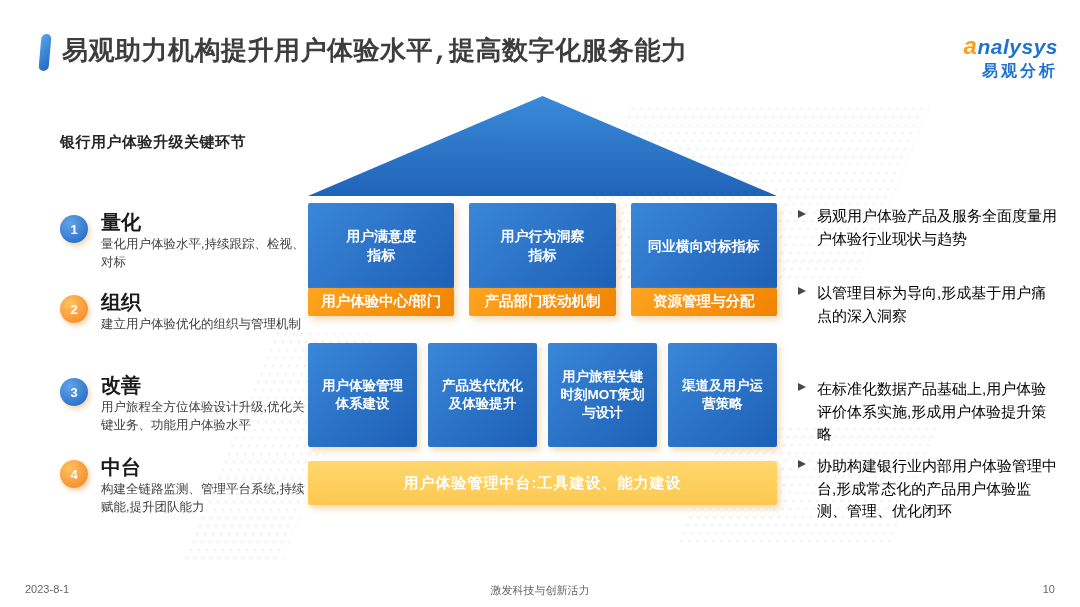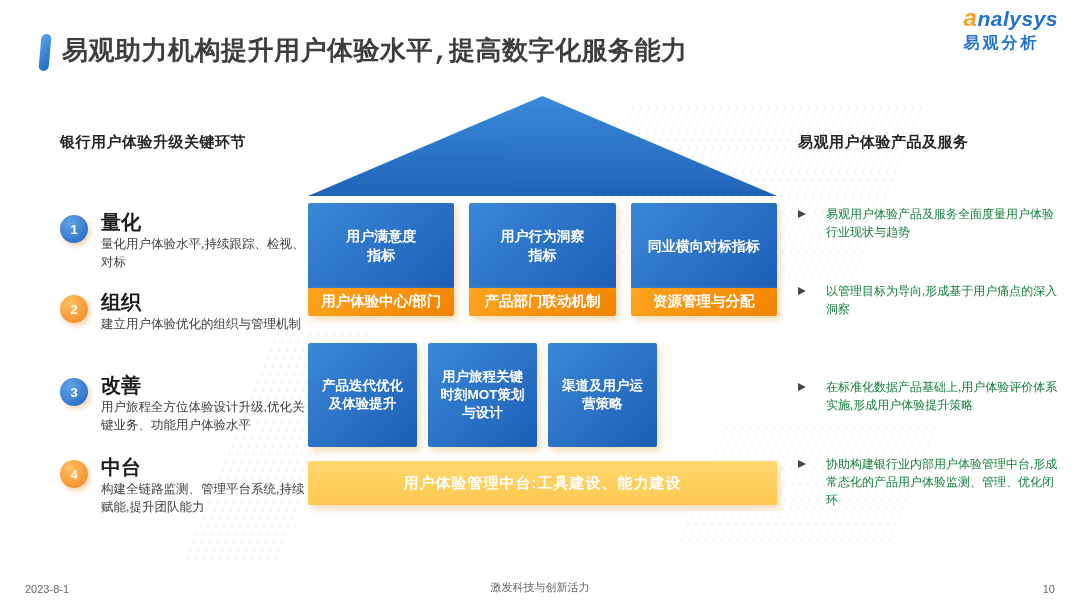--- a/index.html
+++ b/index.html
@@ -15,21 +15,21 @@
   .dots1 { left:595px; top:105px; width:300px; height:175px; }
   .dots2 { left:228px; top:330px; width:100px; height:235px; }
   .dots3 { left:700px; top:425px; width:215px; height:120px; }
 
   
   .hdr { position:absolute; left:40px; top:30px; z-index:2; display:flex; align-items:flex-start;font-family:Liberation Mono, monospace; }
   .accent { width:10px; height:37px; margin-top:4px; border-radius:5px; transform:skewX(-5deg);
             background:linear-gradient(125deg,#5aa7ea,#1f66c2); }
   .title { margin-left:12px; font-size:26px; font-weight:700; color:#3d3d3d; letter-spacing:.5px; line-height:44px; }
 
-  .logo { position:absolute; right:22px; top:4px; z-index:2; text-align:left; }
+  .logo { position:absolute; right:22px; top:32px; z-index:2; text-align:right; }
   .logo .mark { font-size:21px; font-weight:700; font-style:italic; color:#1d72d2; letter-spacing:.5px; }
   .logo .mark .a { color:#f6a21d; font-size:24px; }
   .logo .sub { font-size:16px; font-weight:700; color:#1d72d2; letter-spacing:3px; margin-top:1px; }
 
   
   .sec-head { font-size:15px; font-weight:700; color:#262626; letter-spacing:.5px; }
 
   
   .left-panel { position:absolute; left:60px; top:133px; width:250px; height:420px; z-index:2; }
   .kv-item { position:absolute; left:0; display:flex; align-items:flex-start; }
@@ -65,25 +65,25 @@
   .row1 .dbox { font-size:14px; }
   .row2 .dbox { font-size:14.5px; }
   .row3 .dbox { font-size:13.5px; }
   .rowbase .dbox { font-size:15px; }
 
   
   .right-panel { position:absolute; left:798px; top:133px; width:264px; height:420px; z-index:2; }
   .bullet { position:absolute; left:0; display:flex; width:262px; }
   .arrow-ic { flex:0 0 8px; width:0; height:0; margin-top:5px;
               border-left:8px solid #474747; border-top:4.5px solid transparent; border-bottom:4.5px solid transparent; }
-  .b-text { margin-left:20px; font-size:12px; color:#15803d; line-height:1.5; }
+  .b-text { margin-left:11px; font-size:15px; color:#000000; line-height:1.5; }
 
   
   .footer { position:absolute; left:25px; right:25px; bottom:12px; z-index:2;
-            display:flex; justify-content:space-between; align-items:flex-end;
+            display:flex; justify-content:space-between; align-items:flex-start;
             font-size:11px; color:#666666; }
   .footer .mid { position:absolute; left:0; right:0; text-align:center; }
 </style>
 </head>
 <body>
 
 <div class="slide">
 
   <div class="dots dots1"></div>
   <div class="dots dots2"></div>
@@ -147,36 +147,37 @@
       <div class="dbox blue">同业横向对标指标</div>
     </div>
 
     <div class="row row2">
       <div class="dbox orange">用户体验中心/部门</div>
       <div class="dbox orange">产品部门联动机制</div>
       <div class="dbox orange">资源管理与分配</div>
     </div>
 
     <div class="row row3">
+      <div class="dbox blue">用户体验管理
+体系建设</div>
       <div class="dbox blue">产品迭代优化
 及体验提升</div>
       <div class="dbox blue">用户旅程关键
 时刻MOT策划
 与设计</div>
       <div class="dbox blue">渠道及用户运
 营策略</div>
     </div>
 
     <div class="row rowbase">
       <div class="dbox gold">用户体验管理中台:工具建设、能力建设</div>
     </div>
   </div>
 
   <div class="right-panel">
-    <div class="sec-head">易观用户体验产品及服务</div>
 
     <div class="bullet" style="top:72px">
       <span class="arrow-ic"></span>
       <span class="b-text">易观用户体验产品及服务全面度量用户体验行业现状与趋势</span>
     </div>
     <div class="bullet" style="top:245px">
       <span class="arrow-ic"></span>
       <span class="b-text">在标准化数据产品基础上,用户体验评价体系实施,形成用户体验提升策略</span>
     </div>
     <div class="bullet" style="top:149px">

